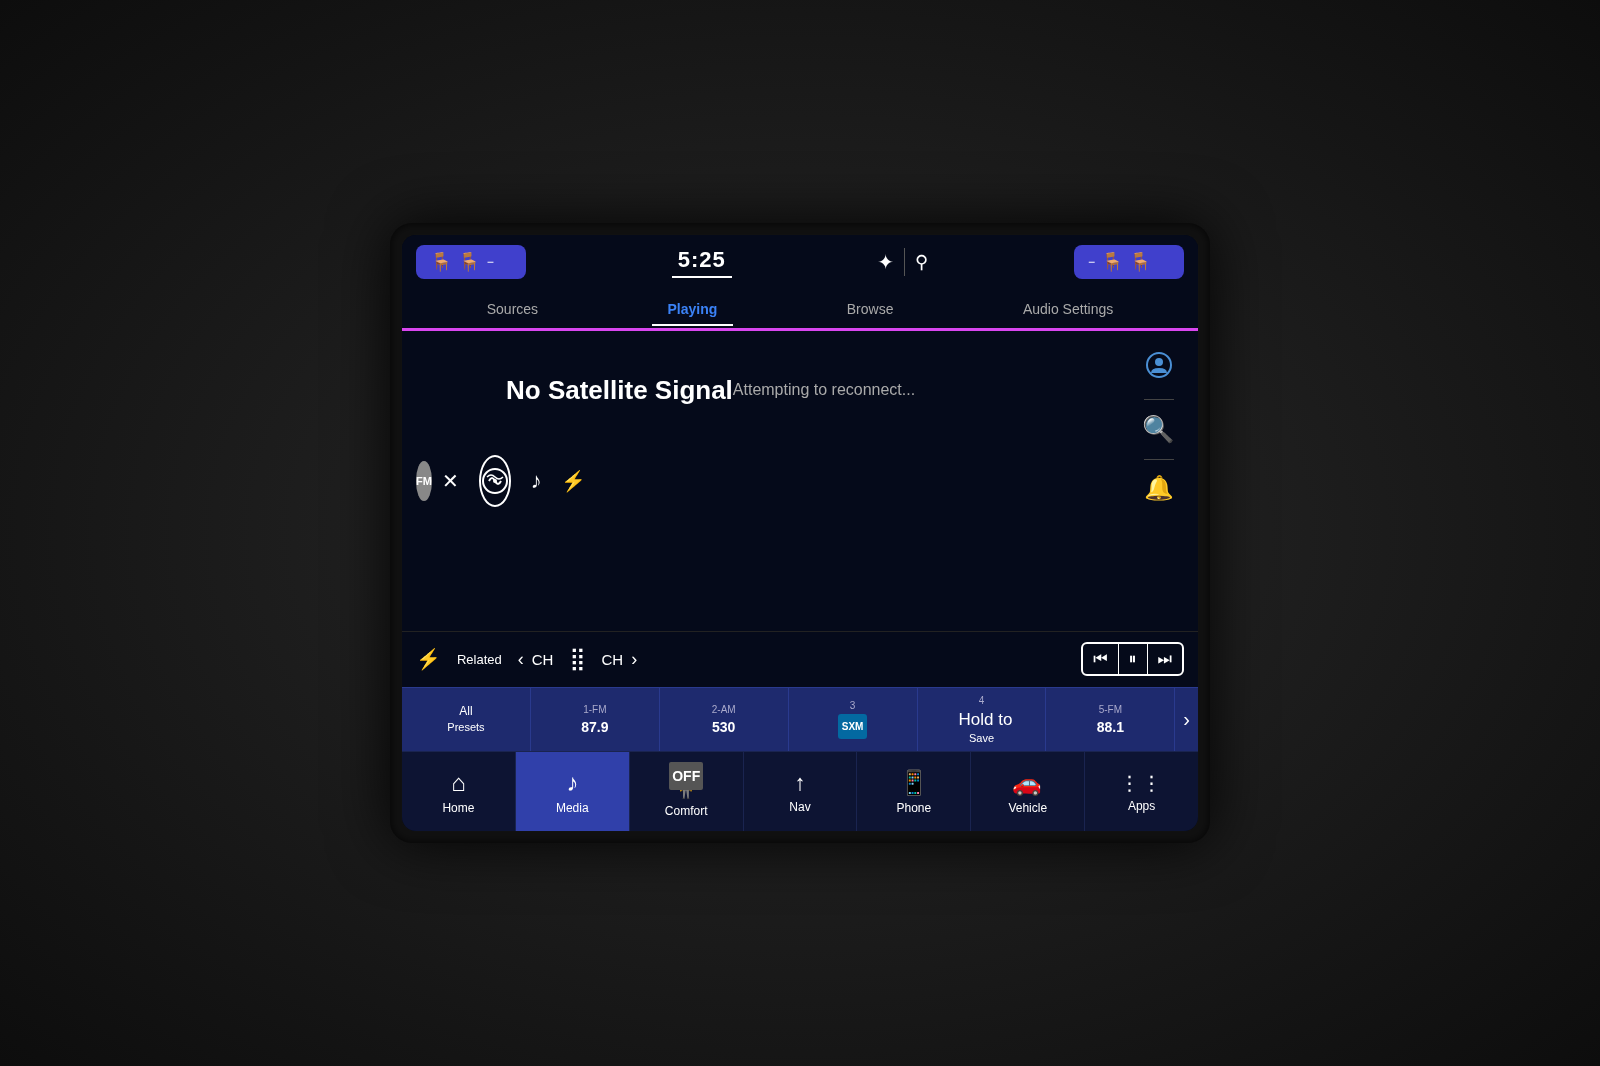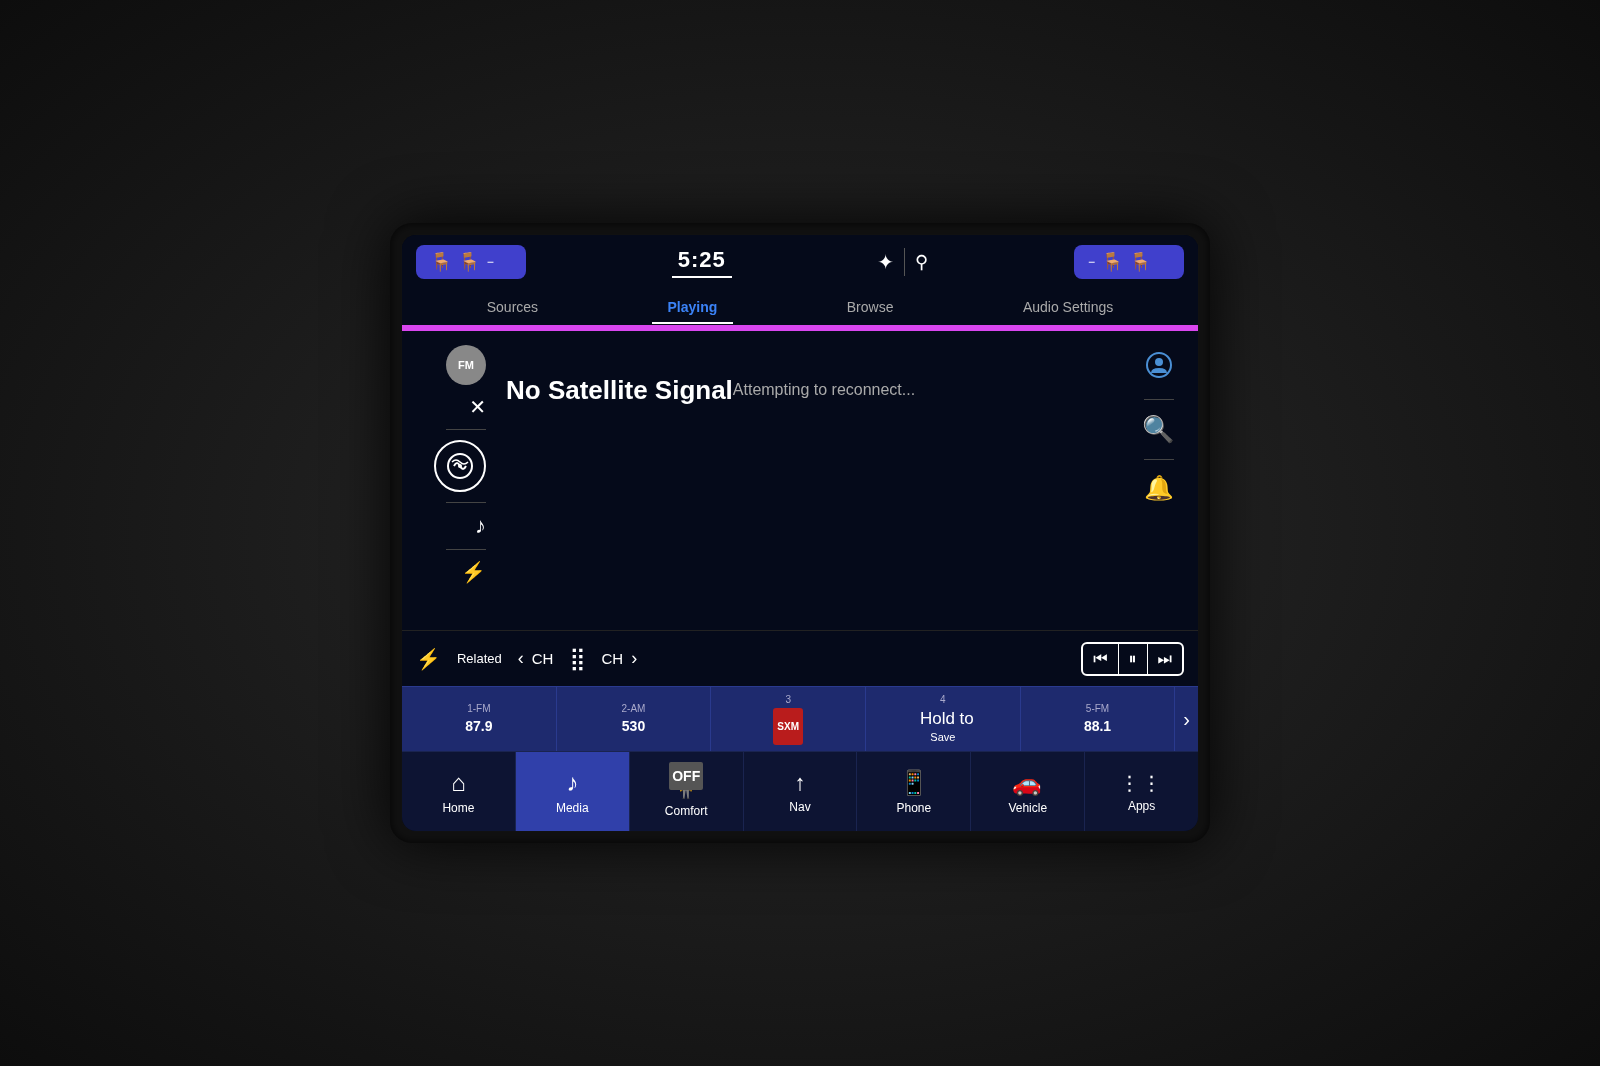--- a/index.html
+++ b/index.html
@@ -110,21 +110,21 @@
       padding: 6px 14px;
       min-width: 110px;
     }
 
     
     .nav-tabs {
       display: flex;
       align-items: center;
       justify-content: space-around;
       padding: 0 20px;
-      border-bottom: 6px solid #d946ef;
+      border-bottom: 3px solid #d946ef;
       min-height: 42px;
     }
 
     .nav-tab {
       color: #aaa;
       font-size: 14px;
       padding: 8px 16px;
       cursor: pointer;
       position: relative;
     }
@@ -148,22 +148,22 @@
     .main-content {
       flex: 1;
       display: flex;
       position: relative;
       padding: 14px;
       gap: 10px;
     }
 
     .left-panel {
       display: flex;
-      flex-direction: column;
-      align-items: flex-end;
+      flex-direction: row;
+      align-items: center;
       gap: 10px;
       width: 70px;
     }
 
     .fm-badge {
       width: 40px;
       height: 40px;
       border-radius: 50%;
       background: #888;
       display: flex;
@@ -493,30 +493,34 @@
 
         <div class="playback-controls">
           <button class="play-btn">⏮</button>
           <button class="play-btn">⏸</button>
           <button class="play-btn">⏭</button>
         </div>
       </div>
 
       <div class="presets-bar">
         <div class="preset-item">
+          <span style="font-size:12px;">All</span>
+          <span style="font-size:11px;">Presets</span>
+        </div>
+        <div class="preset-item">
           <span class="preset-num">1-FM</span>
           <span class="preset-value">87.9</span>
         </div>
         <div class="preset-item">
           <span class="preset-num">2-AM</span>
           <span class="preset-value">530</span>
         </div>
         <div class="preset-item">
           <span class="preset-num">3</span>
-          <span style="background:#b91c1c;color:white;font-size:10px;padding:12px 4px;border-radius:3px;font-weight:bold;">SXM</span>
+          <span style="background:#0369a1;color:white;font-size:10px;padding:6px 4px;border-radius:3px;font-weight:bold;">SXM</span>
         </div>
         <div class="preset-item">
           <span class="preset-num">4</span>
           <span style="font-size:17px;padding-left:8px;">Hold to</span>
           <span style="font-size:11px;">Save</span>
         </div>
         <div class="preset-item">
           <span class="preset-num">5-FM</span>
           <span class="preset-value">88.1</span>
         </div>

